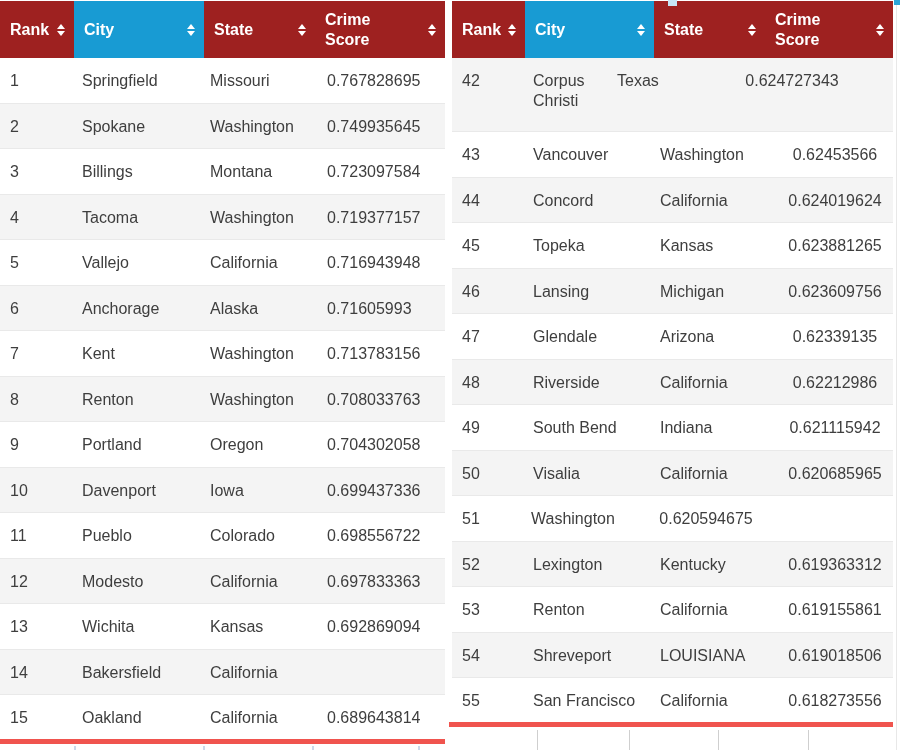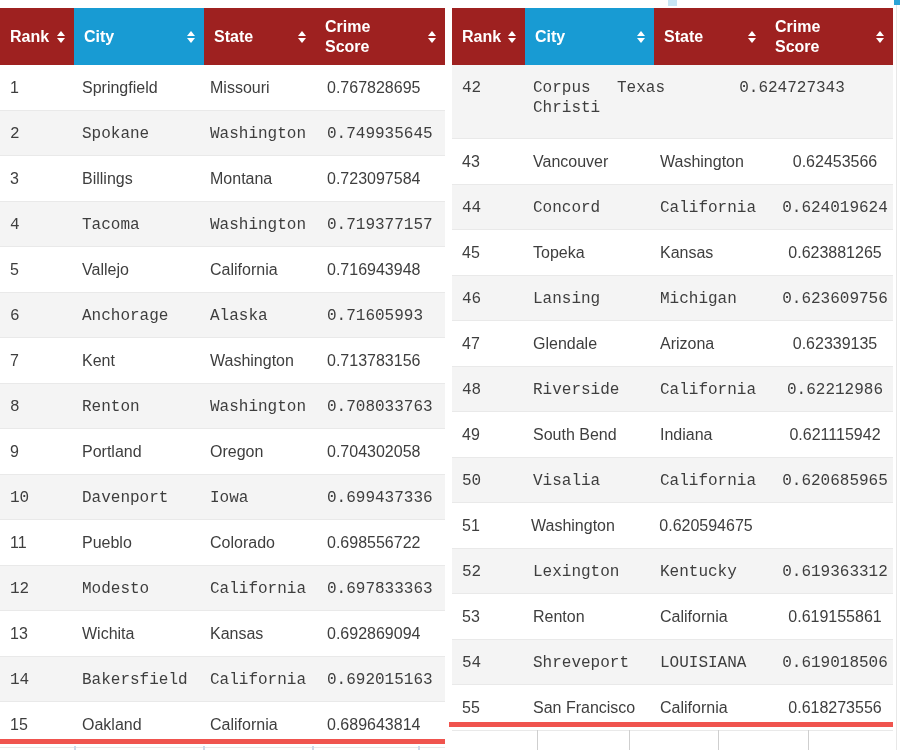--- a/index.html
+++ b/index.html
@@ -12,21 +12,21 @@
     --underline-red:#f0544e;
     --tick-gray:#cfcfcf;
     --tick-blue:#ccd9ea;
   }
   *{margin:0;padding:0;box-sizing:border-box;}
   html,body{background:#fff;}
   .canvas{
     position:relative;width:900px;height:750px;overflow:hidden;background:#fff;
     font-family:"Liberation Sans",sans-serif;color:var(--body-text);
   }
-  .table{position:absolute;top:8px;}
+  .table{position:absolute;top:1px;}
   .table.left{left:0;width:445px;}
   .table.right{left:452px;width:441px;}
   .thead{display:flex;height:57px;background:var(--header-red);color:var(--header-text);
     font-weight:bold;font-size:16px;}
   .th{display:flex;align-items:center;justify-content:space-between;
     padding:0 9px 0 10px;line-height:1.25;cursor:pointer;}
   .th.highlight{background:var(--header-blue);}
   .th .label{display:inline-block;}
   .th.score .label{max-width:58px;}
   .col-rank{width:74px;}
@@ -38,21 +38,21 @@
   .right .col-state{width:111px;}
   .right .col-score{width:128px;}
   .sort-icon{display:flex;flex-direction:column;align-items:center;gap:2px;flex:0 0 auto;margin-left:4px;}
   .sort-icon .up{width:0;height:0;border-left:4px solid transparent;border-right:4px solid transparent;
     border-bottom:5px solid #fff;}
   .sort-icon .down{width:0;height:0;border-left:4px solid transparent;border-right:4px solid transparent;
     border-top:5px solid #fff;}
   .tbody{display:block;}
   .row{display:flex;min-height:45.5px;background:#fff;border-bottom:1px solid var(--row-border);
     font-size:16px;line-height:1.25;}
-  .row.striped{background:var(--stripe);font-family:Liberation Mono, monospace;}
+  .row.striped{background:var(--stripe);}
   .cell{padding-top:13px;padding-bottom:4px;}
   .cell.rank{width:74px;padding-left:10px;}
   .cell.city{width:130px;padding-left:8px;}
   .cell.state{width:111px;padding-left:6px;}
   .cell.score{width:130px;padding-left:12px;}
   .right .cell.rank{width:73px;}
   .right .cell.city{width:129px;}
   .right .cell.state{width:111px;}
   .right .cell.score{width:128px;text-align:center;}
   
@@ -179,21 +179,20 @@
         <div class="row">
         <div class="cell rank">13</div>
         <div class="cell city">Wichita</div>
         <div class="cell state">Kansas</div>
         <div class="cell score">0.692869094</div>
       </div>
         <div class="row striped">
         <div class="cell rank">14</div>
         <div class="cell city">Bakersfield</div>
         <div class="cell state">California</div>
-        <div class="cell score">0.692015163</div>
       </div>
         <div class="row">
         <div class="cell rank">15</div>
         <div class="cell city">Oakland</div>
         <div class="cell state">California</div>
         <div class="cell score">0.689643814</div>
       </div>
     </div>
   </section>
 

